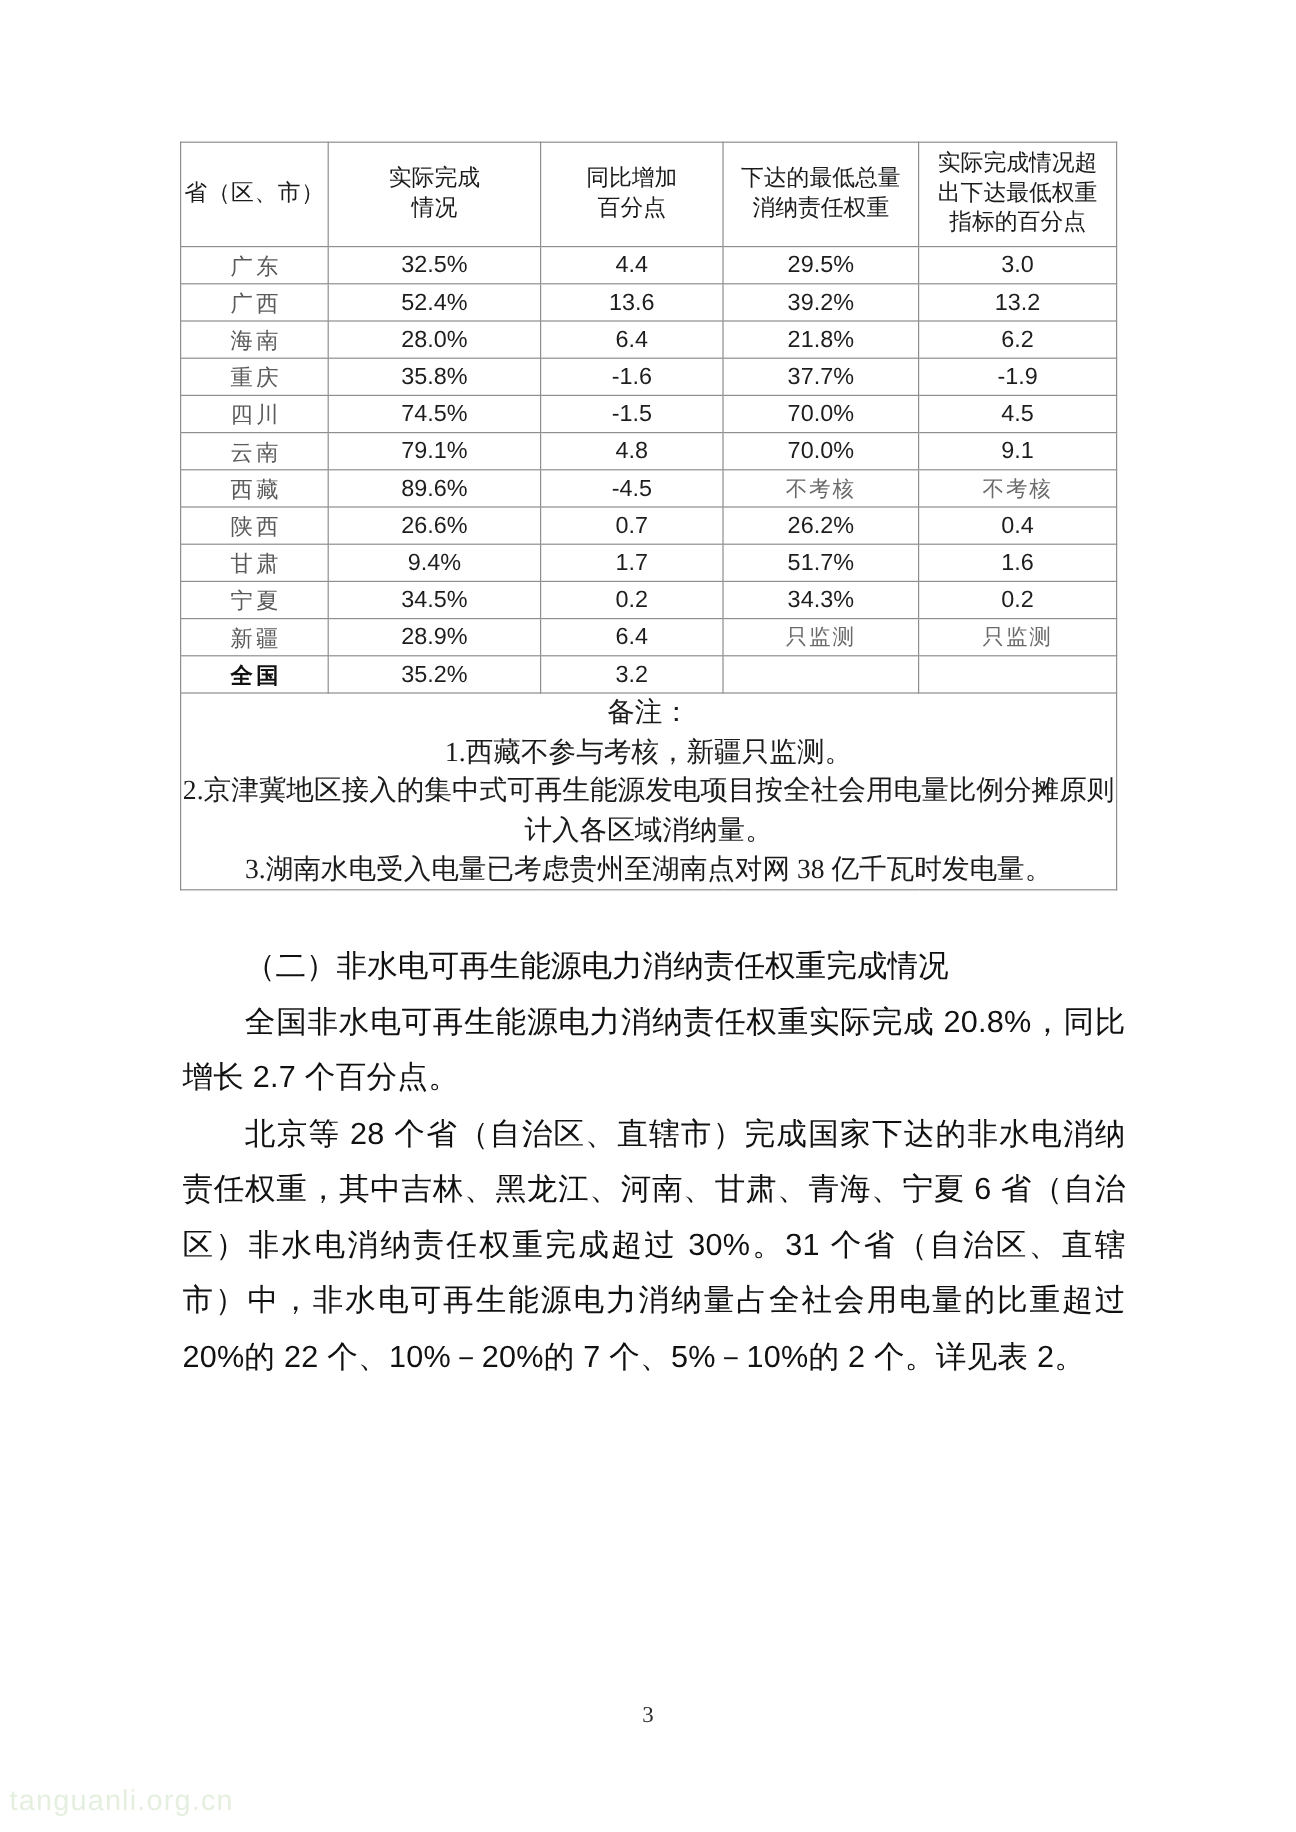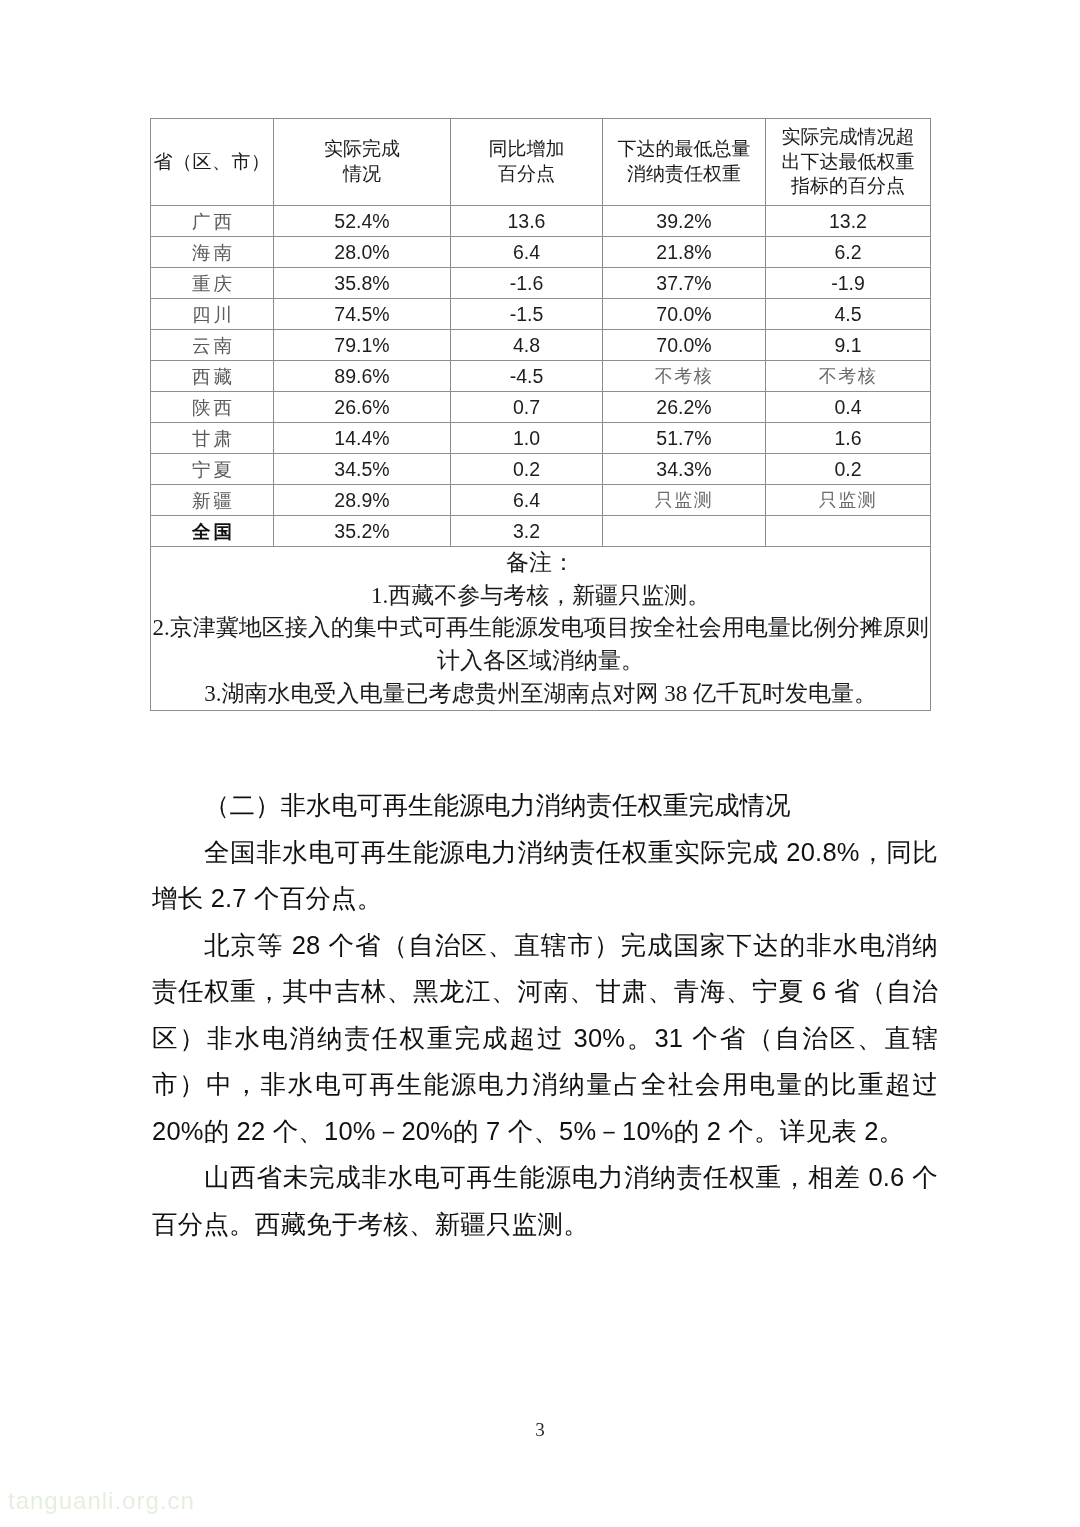--- a/index.html
+++ b/index.html
@@ -184,20 +184,27 @@
           </td>
           <td>
             <span>实际完成情况超</span><br>
             <span>出下达最低权重</span><br>
             <span>指标的百分点</span>
           </td>
         </tr>
       </thead>
       <tbody>
         <tr>
+          <td class="prov">广东</td>
+          <td class="num">32.5%</td>
+          <td class="num">4.4</td>
+          <td class="num">29.5%</td>
+          <td class="num">3.0</td>
+        </tr>
+        <tr>
           <td class="prov">广西</td>
           <td class="num">52.4%</td>
           <td class="num">13.6</td>
           <td class="num">39.2%</td>
           <td class="num">13.2</td>
         </tr>
         <tr>
           <td class="prov">海南</td>
           <td class="num">28.0%</td>
           <td class="num">6.4</td>
@@ -234,22 +241,22 @@
         </tr>
         <tr>
           <td class="prov">陕西</td>
           <td class="num">26.6%</td>
           <td class="num">0.7</td>
           <td class="num">26.2%</td>
           <td class="num">0.4</td>
         </tr>
         <tr>
           <td class="prov">甘肃</td>
-          <td class="num">14.4%</td>
-          <td class="num">1.0</td>
+          <td class="num">9.4%</td>
+          <td class="num">1.7</td>
           <td class="num">51.7%</td>
           <td class="num">1.6</td>
         </tr>
         <tr>
           <td class="prov">宁夏</td>
           <td class="num">34.5%</td>
           <td class="num">0.2</td>
           <td class="num">34.3%</td>
           <td class="num">0.2</td>
         </tr>
@@ -278,20 +285,19 @@
           </td>
         </tr>
       </tbody>
     </table>
   </div>
 
   <div class="content">
     <p class="heading">（二）非水电可再生能源电力消纳责任权重完成情况</p>
     <p class="para">全国非水电可再生能源电力消纳责任权重实际完成 20.8%，同比增长 2.7 个百分点。</p>
     <p class="para">北京等 28 个省（自治区、直辖市）完成国家下达的非水电消纳责任权重，其中吉林、黑龙江、河南、甘肃、青海、宁夏 6 省（自治区）非水电消纳责任权重完成超过 30%。31 个省（自治区、直辖市）中，非水电可再生能源电力消纳量占全社会用电量的比重超过 20%的 22 个、10%－20%的 7 个、5%－10%的 2 个。详见表 2。</p>
-    <p class="para">山西省未完成非水电可再生能源电力消纳责任权重，相差 0.6 个百分点。西藏免于考核、新疆只监测。</p>
   </div>
 
   <div class="page-number">3</div>
 
   <div class="watermark">tanguanli.org.cn</div>
 
 </div>
 
 </body></html>

